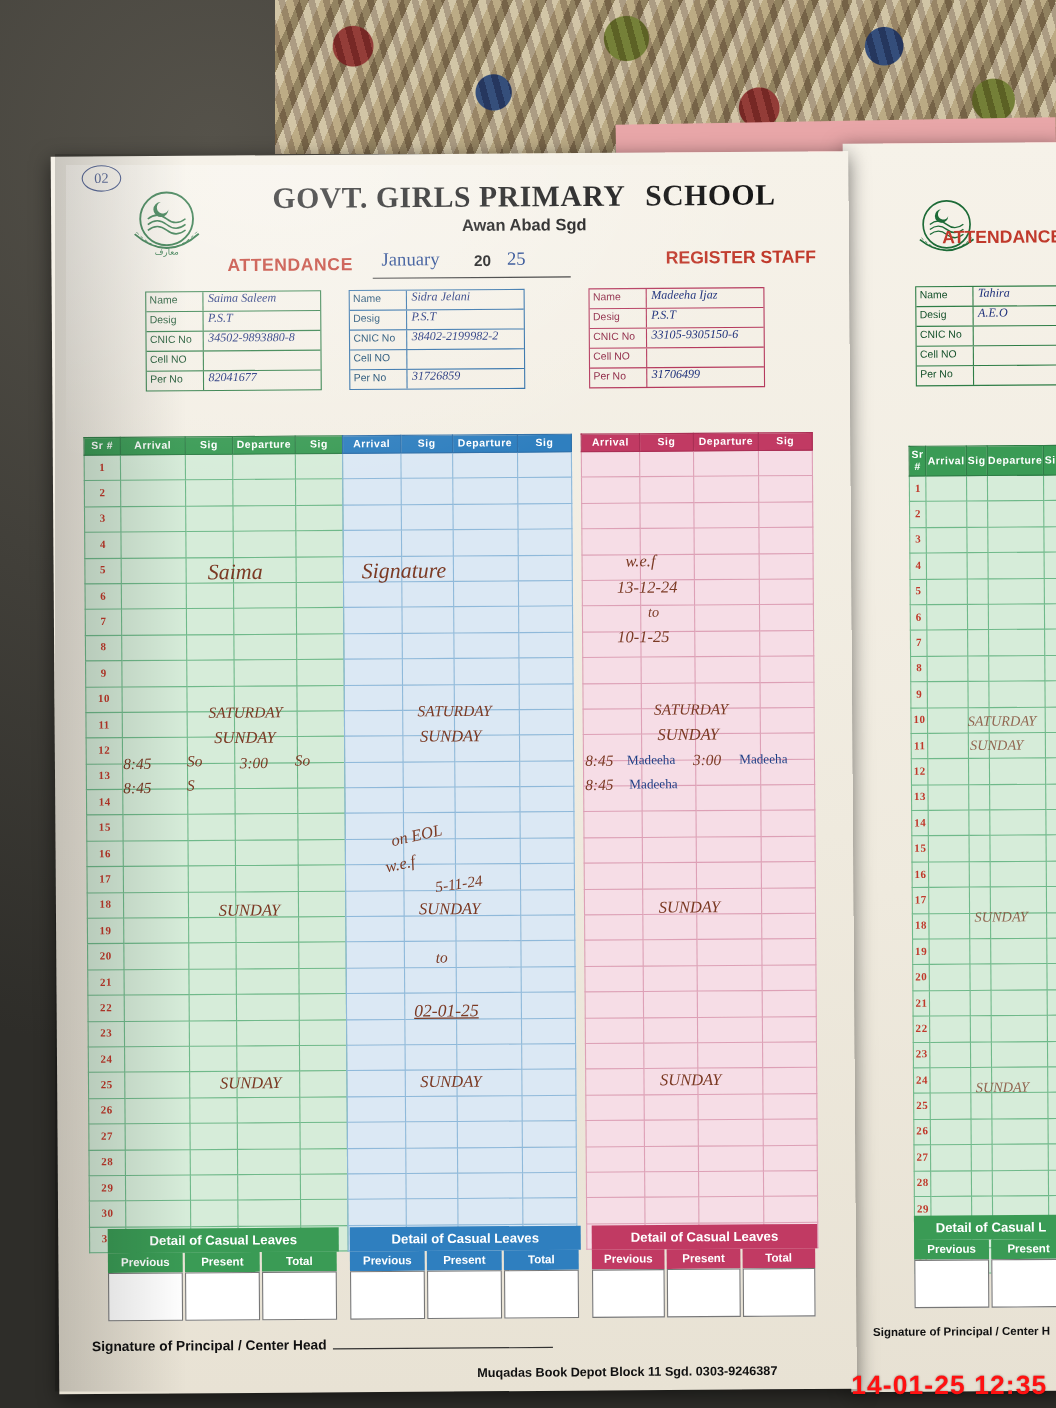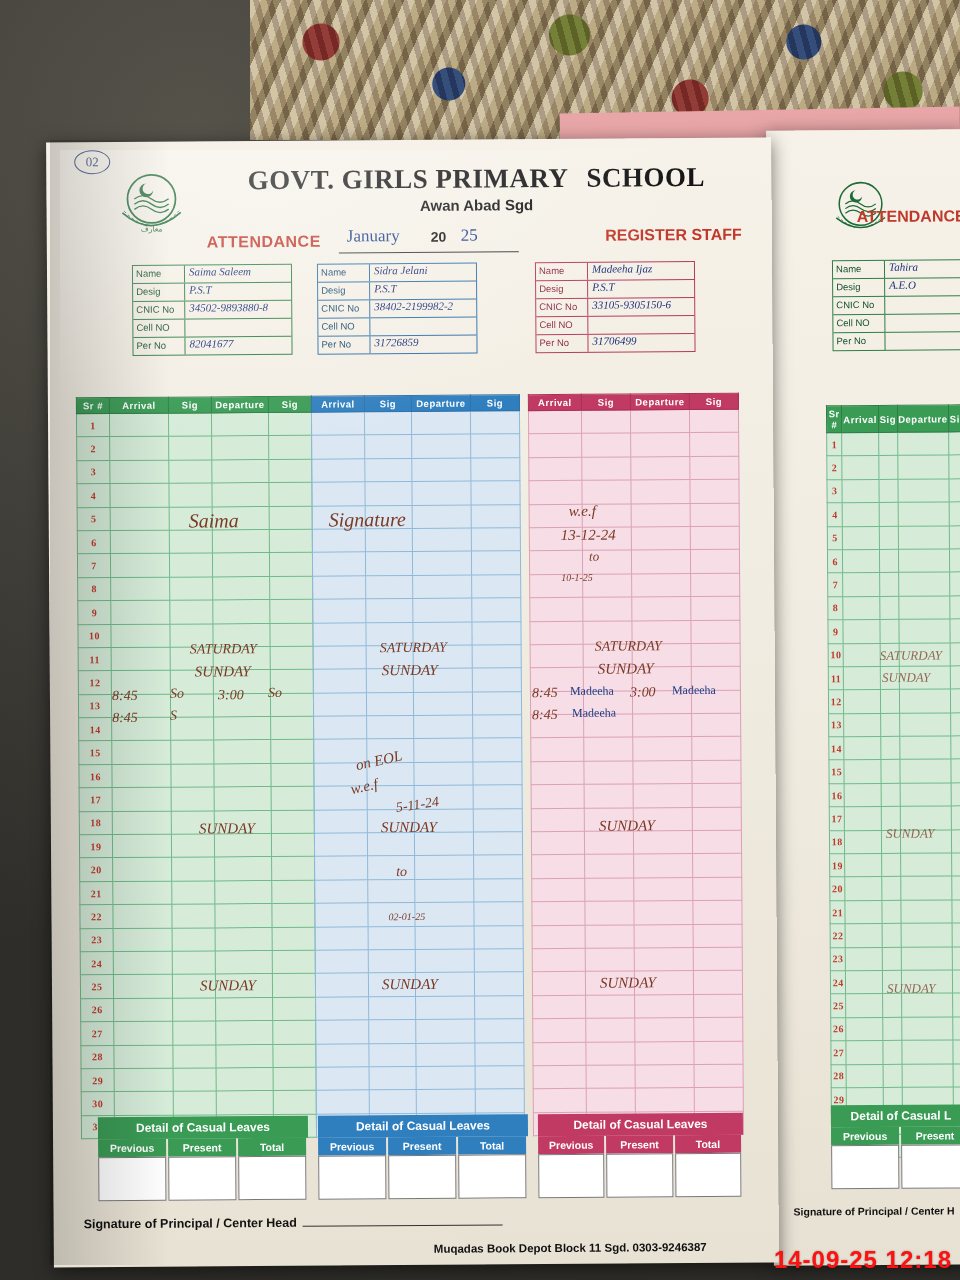--- a/index.html
+++ b/index.html
@@ -1137,26 +1137,26 @@
       <div class="ink" style="left: 148px; top: 679.2px; font-size: 15px;">SUNDAY</div>
       <div class="ink" style="left: 148px; top: 836px; font-size: 15px;">SUNDAY</div>
       <div class="ink" style="left: 280px; top: 367.6px; font-size: 20px;">Signature</div>
       <div class="ink" style="left: 330px; top: 500px; font-size: 14px;">SATURDAY</div>
       <div class="ink" style="left: 332px; top: 522.4px; font-size: 15px;">SUNDAY</div>
       <div class="ink" style="left: 305px; top: 612px; font-size: 15px; transform: rotate(-12deg);">on  EOL</div>
       <div class="ink" style="left: 300px; top: 638.4px; font-size: 15px; transform: rotate(-12deg);">w.e.f</div>
       <div class="ink" style="left: 345px; top: 656.8px; font-size: 14px; transform: rotate(-8deg);">5-11-24</div>
       <div class="ink" style="left: 330px; top: 679.2px; font-size: 15px;">SUNDAY</div>
       <div class="ink" style="left: 345px; top: 724px; font-size: 14px;">to</div>
-      <div class="ink" style="left: 337px; top: 770.8px; font-size: 10px;">02-01-25</div>
+      <div class="ink" style="left: 325px; top: 770.8px; font-size: 16px; text-decoration: underline;">02-01-25</div>
       <div class="ink" style="left: 330px; top: 836px; font-size: 15px;">SUNDAY</div>
       <div class="ink" style="left: 520px; top: 363.6px; font-size: 15px;">w.e.f</div>
       <div class="ink" style="left: 512px; top: 388px; font-size: 15px;">13-12-24</div>
       <div class="ink" style="left: 540px; top: 410.4px; font-size: 13px;">to</div>
-      <div class="ink" style="left: 512px; top: 432.8px; font-size: 10px;">10-1-25</div>
+      <div class="ink" style="left: 512px; top: 432.8px; font-size: 15px;">10-1-25</div>
       <div class="ink" style="left: 545px; top: 500px; font-size: 14px;">SATURDAY</div>
       <div class="ink" style="left: 548px; top: 522.4px; font-size: 15px;">SUNDAY</div>
       <div class="ink" style="left: 482px; top: 545.8px; font-size: 14px;">8:45</div>
       <div class="ink blue" style="left: 520px; top: 544.8px; font-size: 12px;">Madeeha</div>
       <div class="ink" style="left: 580px; top: 545.8px; font-size: 14px;">3:00</div>
       <div class="ink blue" style="left: 622px; top: 544.8px; font-size: 12px;">Madeeha</div>
       <div class="ink" style="left: 482px; top: 568.2px; font-size: 14px;">8:45</div>
       <div class="ink blue" style="left: 522px; top: 567.2px; font-size: 12px;">Madeeha</div>
       <div class="ink" style="left: 548px; top: 679.2px; font-size: 15px;">SUNDAY</div>
       <div class="ink" style="left: 548px; top: 836px; font-size: 15px;">SUNDAY</div>
@@ -1204,13 +1204,13 @@
       </div>
   </div>
 
   <div class="sigline"><span>Signature of Principal / Center Head</span><span class="ln"></span></div>
   <div class="depot">Muqadas Book Depot Block 11 Sgd. 0303-9246387</div>
 </div>
 
 <div class="shadow-tl"></div>
 <div class="glare"></div>
 
-<div class="timestamp">14-09-25  12:18</div>
+<div class="timestamp">14-01-25  12:35</div>
 
 </body></html>

